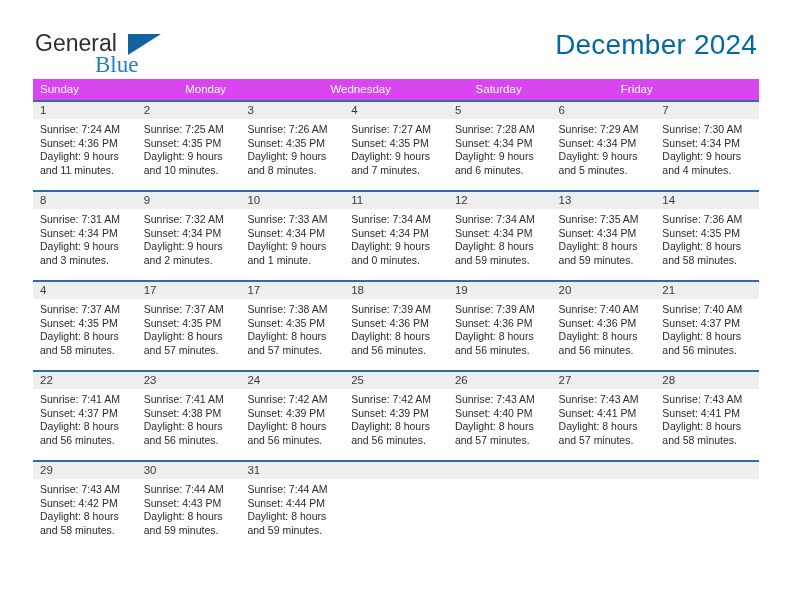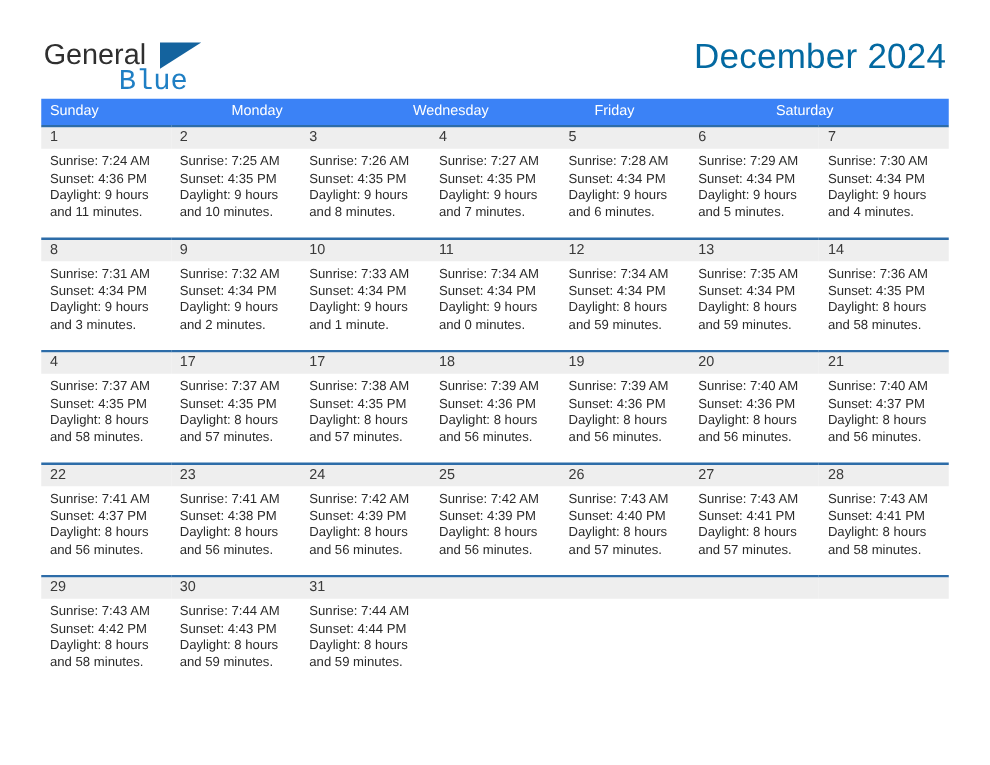--- a/index.html
+++ b/index.html
@@ -46,21 +46,21 @@
     letter-spacing: 0px;
     color: #2f2f2f;
     font-family: "Liberation Sans", sans-serif;
   }
   .brand-blue {
     position: absolute;
     left: 62px;
     top: 24px;
     font-size: 23px;
     color: #1f7fc4;
-    font-family: Liberation Mono, monospace;
+    font-family: Liberation Serif, serif;
   }
   .brand-mark {
     position: absolute;
     left: 95px;
     top: 6px;
     width: 0;
     height: 0;
     border-left: 33px solid #14639e;
     border-bottom: 21px solid transparent;
   }
@@ -85,21 +85,21 @@
   }
 
   
   .calendar {
     width: 726px;
     margin-top: 5px;
   }
 
   .dow-row {
     display: flex;
-    background: #3b82f6;
+    background: #d946ef;
     height: 21px;
   }
   .dow {
     flex: 1 1 0;
     color: #ffffff;
     font-size: 11.5px;
     line-height: 21px;
     padding-left: 7px;
     box-sizing: border-box;
     white-space: nowrap;
@@ -157,22 +157,22 @@
     </div>
 
   </div>
 
   <div class="calendar">
 
     <div class="dow-row">
       <div class="dow">Sunday</div>
       <div class="dow">Monday</div>
       <div class="dow">Wednesday</div>
+      <div class="dow">Saturday</div>
       <div class="dow">Friday</div>
-      <div class="dow">Saturday</div>
     </div>
 
     <div class="week">
       <div class="cell">
         <div class="daynum">1</div>
         <div class="info">
           <div>Sunrise: 7:24 AM</div>
           <div>Sunset: 4:36 PM</div>
           <div>Daylight: 9 hours</div>
           <div>and 11 minutes.</div>

